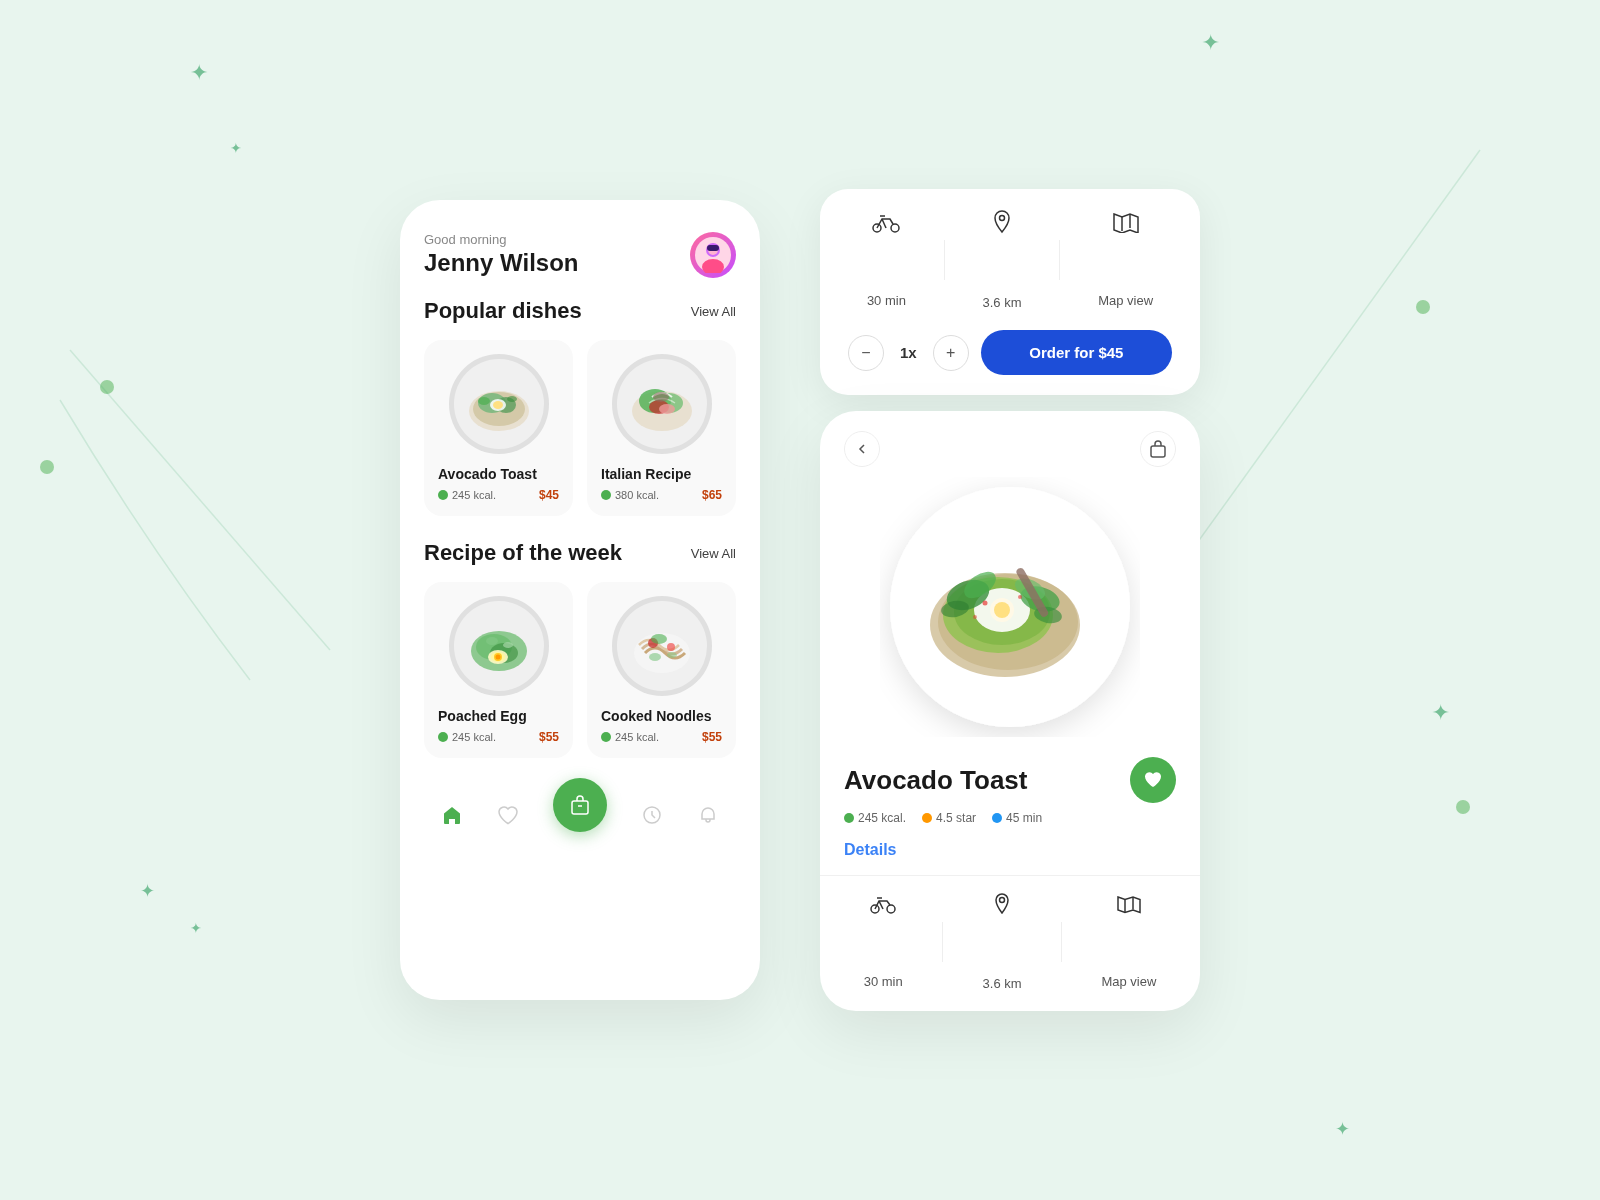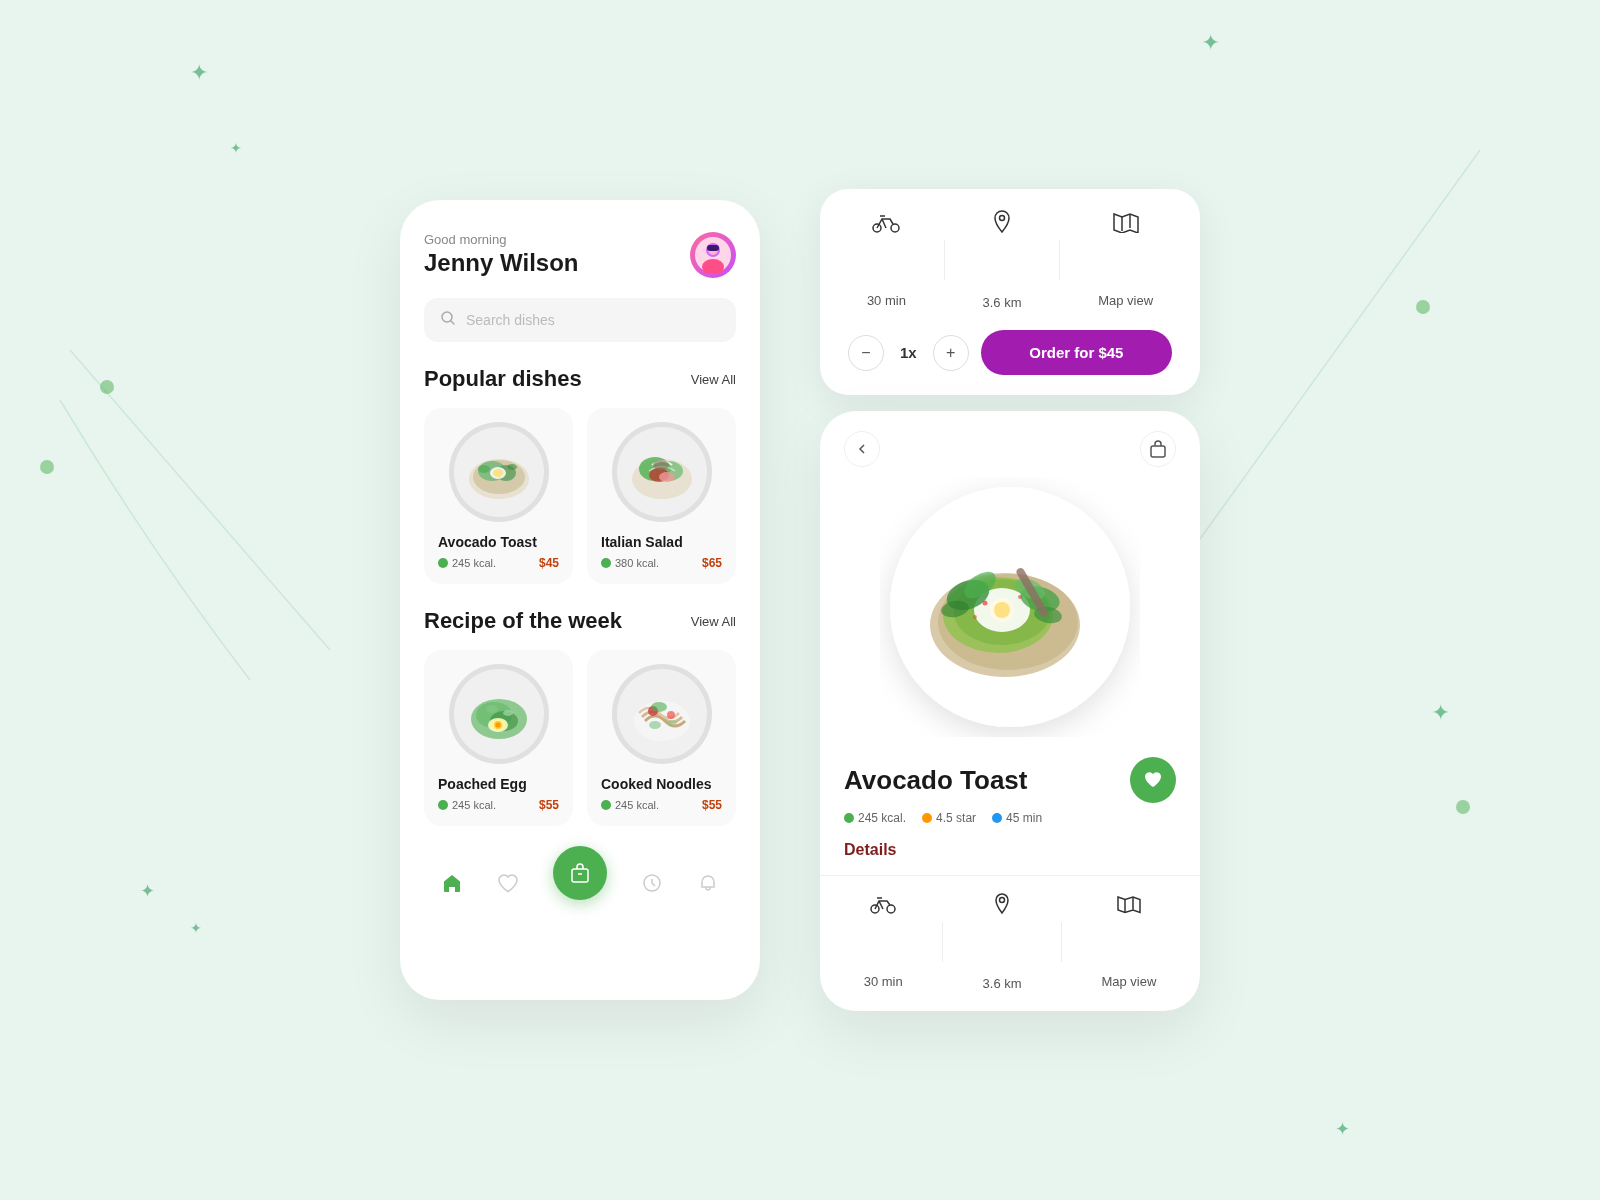--- a/index.html
+++ b/index.html
@@ -266,21 +266,21 @@
       cursor: pointer;
       font-size: 16px;
       color: #555;
     }
     .qty-value {
       font-size: 15px;
       font-weight: 600;
       color: #333;
     }
     .order-btn {
-      background: #a21caf;
+      background: #1d4ed8;
       color: white;
       border: none;
       border-radius: 50px;
       padding: 14px 28px;
       font-size: 15px;
       font-weight: 600;
       cursor: pointer;
       flex: 1;
     }
 
@@ -363,21 +363,21 @@
       gap: 4px;
       font-size: 12px;
       color: #666;
     }
     .stat-dot-green { width: 10px; height: 10px; background: #4caf50; border-radius: 50%; }
     .stat-dot-orange { width: 10px; height: 10px; background: #ff9800; border-radius: 50%; }
     .stat-dot-blue { width: 10px; height: 10px; background: #2196f3; border-radius: 50%; }
     .detail-section-title {
       font-size: 16px;
       font-weight: 700;
-      color: #7f1d1d;
+      color: #3b82f6;
       margin-bottom: 8px;
     }
     .detail-description {
       font-size: 13px;
       color: #888;
       line-height: 1.6;
     }
     .detail-bottom-metrics {
       display: flex;
       justify-content: space-around;
@@ -437,29 +437,20 @@
         <svg width="36" height="36" viewBox="0 0 36 36">
           <circle cx="18" cy="18" r="18" fill="#ffd6e7"></circle>
           <circle cx="18" cy="13" r="7" fill="#c44dff" opacity="0.8"></circle>
           <ellipse cx="18" cy="30" rx="11" ry="8" fill="#ff4d88"></ellipse>
           <circle cx="18" cy="13" r="5" fill="#ffb3d1"></circle>
           <rect x="12" y="8" width="12" height="6" rx="3" fill="#3a1a6e"></rect>
         </svg>
       </div>
     </div>
 
-    <div class="search-bar">
-      <span class="search-icon-wrap">
-        <svg width="16" height="16" viewBox="0 0 16 16" fill="none">
-          <circle cx="7" cy="7" r="5" stroke="#aaa" stroke-width="1.5"></circle>
-          <path d="M11 11 L14 14" stroke="#aaa" stroke-width="1.5" stroke-linecap="round"></path>
-        </svg>
-      </span>
-      <span class="search-input-display">Search dishes</span>
-    </div>
 
     <div class="section-header">
       <span class="section-title">Popular dishes</span>
       <span class="view-all">View All</span>
     </div>
     <div class="dish-grid">
       <div class="dish-card">
         <div class="dish-image-circle">
           <svg width="90" height="90" viewBox="0 0 90 90">
             <circle cx="45" cy="45" r="45" fill="#f0f0f0"></circle>
@@ -489,21 +480,21 @@
             <ellipse cx="45" cy="52" rx="30" ry="20" fill="#e8e0d0"></ellipse>
             <ellipse cx="38" cy="42" rx="16" ry="12" fill="#4caf50" opacity="0.8"></ellipse>
             <ellipse cx="52" cy="44" rx="14" ry="10" fill="#66bb6a" opacity="0.7"></ellipse>
             <ellipse cx="42" cy="48" rx="10" ry="7" fill="#c62828" opacity="0.7"></ellipse>
             <ellipse cx="50" cy="50" rx="8" ry="5" fill="#ef9a9a" opacity="0.8"></ellipse>
             <path d="M35 38 Q45 30 55 38" stroke="#fff" stroke-width="2" fill="none" opacity="0.8"></path>
             <path d="M32 44 Q45 35 58 44" stroke="#fff" stroke-width="1.5" fill="none" opacity="0.5"></path>
             <ellipse cx="44" cy="38" rx="8" ry="5" fill="#8d6e63" opacity="0.6"></ellipse>
           </svg>
         </div>
-        <div class="dish-name">Italian Salad</div>
+        <div class="dish-name">Italian Recipe</div>
         <div class="dish-meta">
           <div class="dish-kcal">
             <span class="kcal-dot"></span>
             <span>380 kcal.</span>
           </div>
           <span class="dish-price">$65</span>
         </div>
       </div>
     </div>
 

